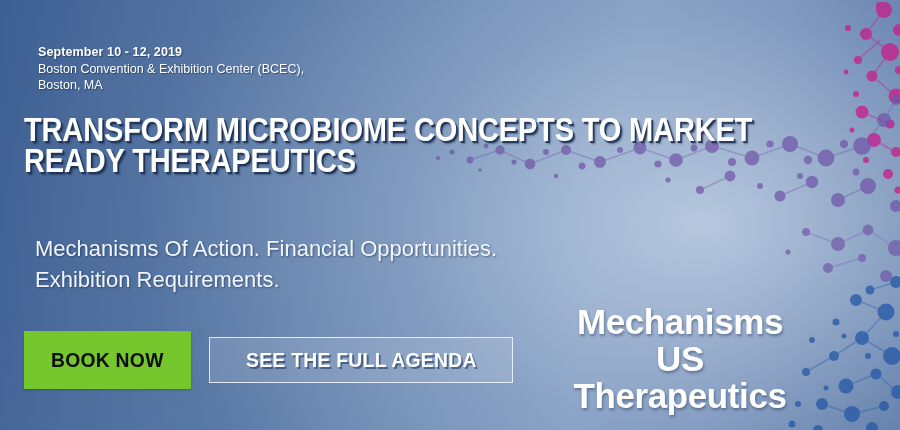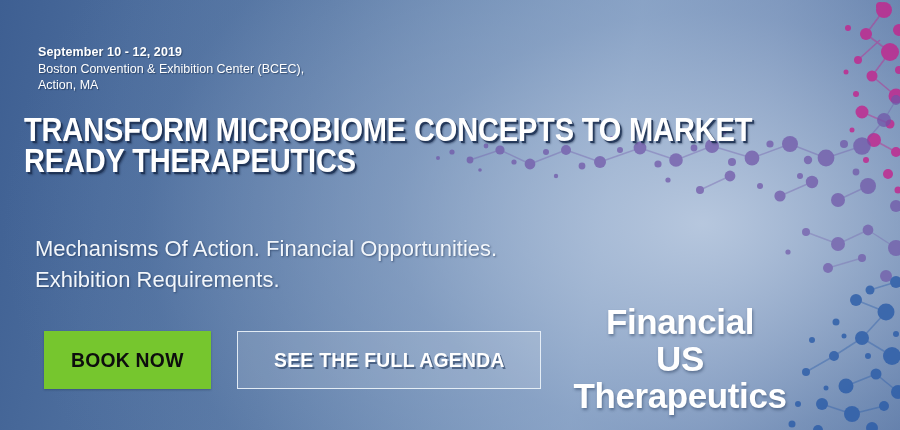--- a/index.html
+++ b/index.html
@@ -93,36 +93,35 @@
   }
   .btn {
     box-sizing: border-box;
     display: flex;
     align-items: center;
     justify-content: center;
     cursor: pointer;
     user-select: none;
     font-weight: bold;
     font-stretch: condensed;
-    margin-left: 20px;
   }
   .btn-primary {
     height: 58px;
     padding: 0 22px;
     background: #76c62e;
     color: #0d0d0d;
     font-size: 21px;
     letter-spacing: 0.3px;
     border: 0;
     box-shadow: 0 1px 2px rgba(20,40,70,0.35);
   }
   .btn-primary .lbl { transform: scaleX(0.92); transform-origin: center; white-space: nowrap; }
   .btn-secondary {
-    height: 58px;
-    margin-left: 26px;
+    height: 46px;
+    margin-left: 18px;
     padding: 0 26px;
     background: rgba(255,255,255,0.13);
     color: #ffffff;
     font-size: 21px;
     letter-spacing: 0.3px;
     border: 1.5px solid rgba(236,243,250,0.92);
     text-shadow: 2px 2px 0 rgba(34,56,92,0.6);
   }
   .btn-secondary .lbl { transform: scaleX(0.92); transform-origin: center; white-space: nowrap; }
 
@@ -310,21 +309,21 @@
         <circle cx="826" cy="388" r="2.5"></circle>
       </g>
     </svg>
   </div>
 
   <div class="content">
 
     <div class="eyebrow">
       <span class="date">September 10 - 12, 2019</span>
       <span class="venue">Boston Convention &amp; Exhibition Center (BCEC),</span>
-      <span class="venue">Action, MA</span>
+      <span class="venue">Boston, MA</span>
     </div>
 
     <h1 class="headline">
       <span class="hl-line">TRANSFORM MICROBIOME CONCEPTS TO MARKET</span>
       <span class="hl-line">READY THERAPEUTICS</span>
     </h1>
 
     <p class="subhead">
       <span class="sh-line">Mechanisms Of Action. Financial Opportunities.</span>
       <span class="sh-line">Exhibition Requirements.</span>
@@ -335,18 +334,18 @@
         <span class="lbl">BOOK NOW</span>
       </button>
       <button class="btn btn-secondary">
         <span class="lbl">SEE THE FULL AGENDA</span>
       </button>
     </div>
 
   </div>
 
   <div class="logo">
-    <span class="logo-line">Financial</span>
+    <span class="logo-line">Mechanisms</span>
     <span class="logo-line">US</span>
     <span class="logo-line">Therapeutics</span>
   </div>
 
 </div>
 
 </body></html>

